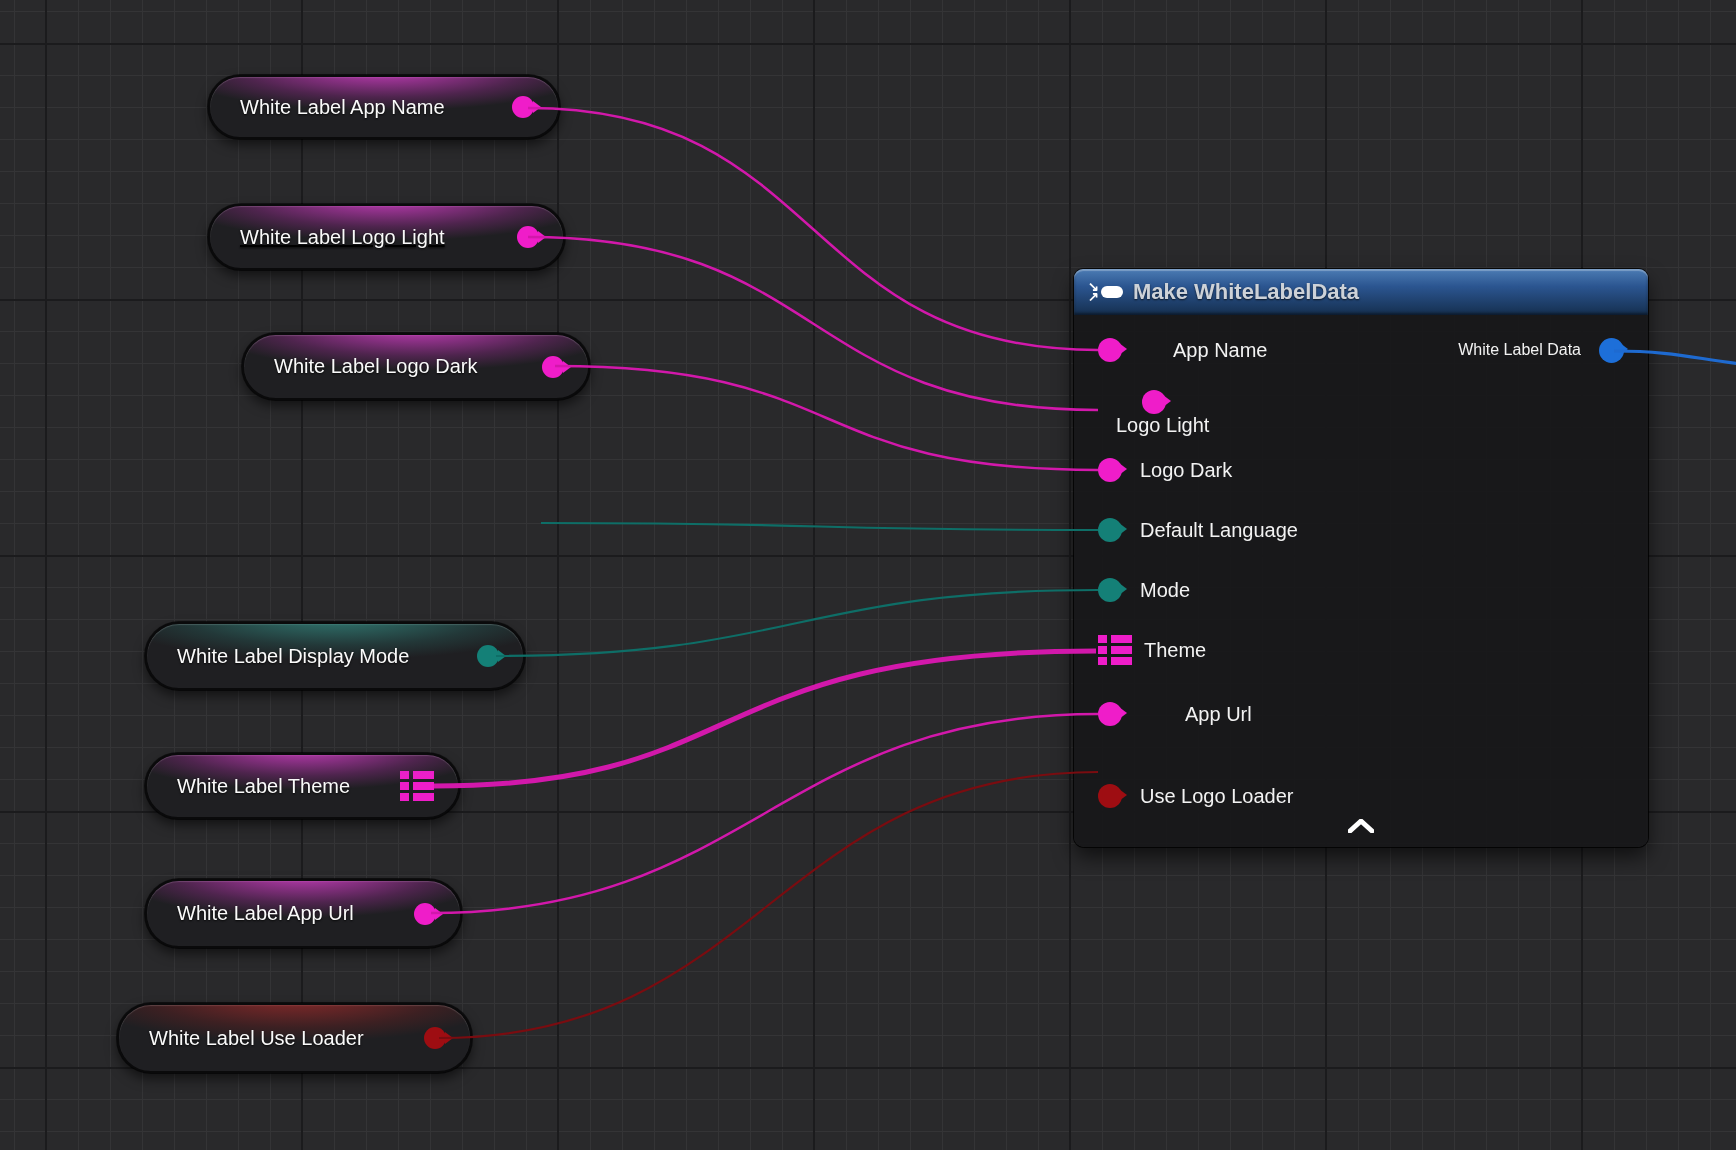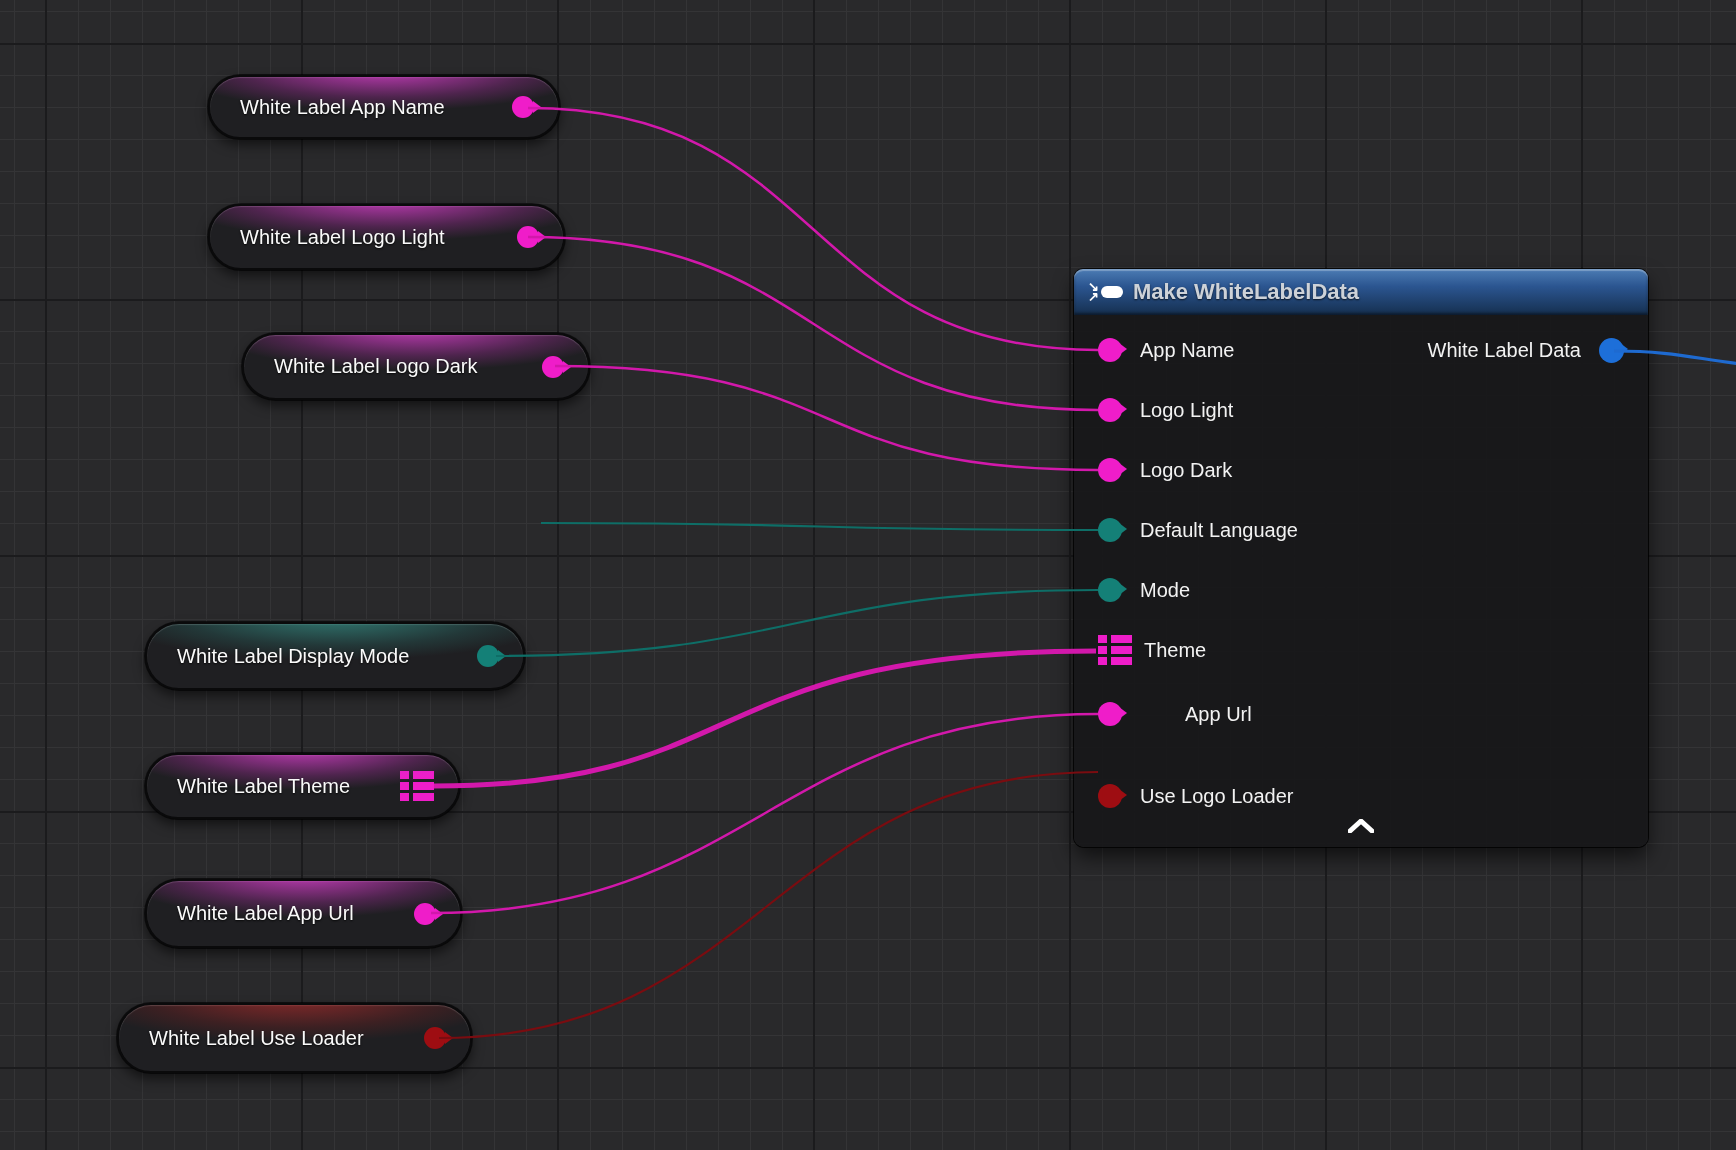--- a/index.html
+++ b/index.html
@@ -68,37 +68,37 @@
     display:flex;align-items:center;padding:0 14px;gap:10px;box-sizing:border-box;
   }
   .make-struct-icon{display:flex;align-items:center;gap:2px;}
   .make-struct-icon .arrows{display:flex;flex-direction:column;line-height:10px;font-size:13px;color:#fff;font-weight:bold;}
   .make-struct-icon .capsule{width:22px;height:12px;border-radius:6px;background:#fff;}
   .make-title{color:#cdd2d8;font-size:22px;font-weight:bold;text-shadow:0 1px 2px rgba(0,0,0,.7);white-space:nowrap;}
 
   .mrow{position:absolute;left:24px;height:40px;display:flex;align-items:center;}
   .mrow .mlabel{margin-left:18px;color:#f2f2f2;font-size:20px;white-space:nowrap;}
   .orow{position:absolute;right:24px;height:40px;display:flex;align-items:center;}
-  .orow .mlabel{margin-right:18px;color:#f2f2f2;font-size:20px;white-space:nowrap;}
+  .orow .mlabel{margin-right:18px;color:#f2f2f2;font-size:16px;white-space:nowrap;}
 
   .collapse-btn{position:absolute;left:50%;transform:translateX(-50%);bottom:10px;width:60px;height:22px;
     display:flex;align-items:center;justify-content:center;cursor:pointer;background:none;border:none;}
 </style>
 </head>
 <body>
 
 <div class="stage">
 
   <div class="pill t-string" style="left:208px;top:75px;width:352px;height:64px;">
     <span class="glow"></span>
     <span class="pill-label">White Label App Name</span>
     <span class="pin p-string"></span>
   </div>
 
-  <div class="pill t-string" style="left:208px;top:204px;width:357px;height:66px;">
+  <div class="pill t-string" style="left:208px;top:204px;width:357px;height:66px;text-decoration:underline;">
     <span class="glow"></span>
     <span class="pill-label">White Label Logo Light</span>
     <span class="pin p-string"></span>
   </div>
 
   <div class="pill t-string" style="left:242px;top:333px;width:348px;height:67px;">
     <span class="glow"></span>
     <span class="pill-label">White Label Logo Dark</span>
     <span class="pin p-string"></span>
   </div>
@@ -140,25 +140,25 @@
       <span class="make-struct-icon">
         <span class="arrows">
             <span>↘</span>
             <span>↗</span>
           </span>
         <span class="capsule"></span>
       </span>
       <span class="make-title">Make WhiteLabelData</span>
     </div>
 
-    <div class="mrow" style="top:61px;">
+    <div class="mrow" style="top:61px;gap:33px;">
       <span class="pin p-string" style="width:24px;height:24px;"></span>
       <span class="mlabel">App Name</span>
     </div>
-    <div class="mrow" style="top:121px;">
+    <div class="mrow" style="top:121px;flex-direction:column;">
       <span class="pin p-string" style="width:24px;height:24px;"></span>
       <span class="mlabel">Logo Light</span>
     </div>
     <div class="mrow" style="top:181px;">
       <span class="pin p-string" style="width:24px;height:24px;"></span>
       <span class="mlabel">Logo Dark</span>
     </div>
     <div class="mrow" style="top:241px;">
       <span class="pin p-enum" style="width:24px;height:24px;"></span>
       <span class="mlabel">Default Language</span>

